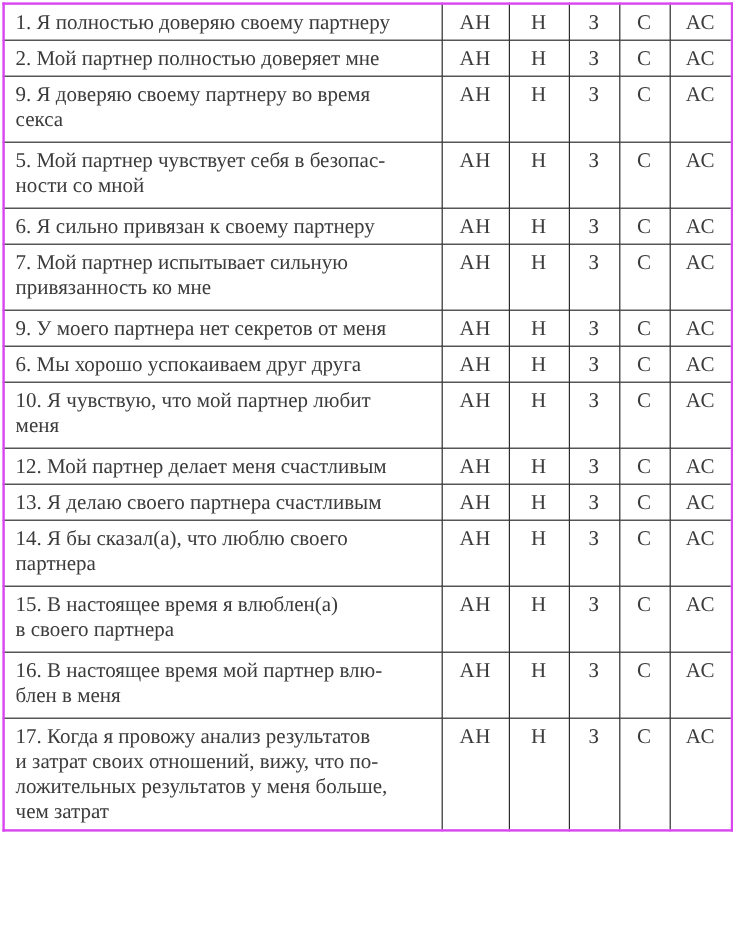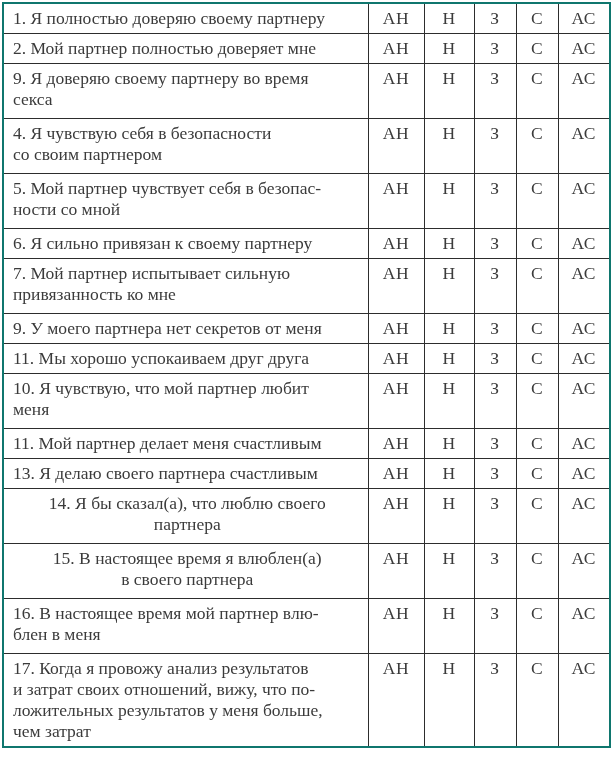--- a/index.html
+++ b/index.html
@@ -26,21 +26,21 @@
   }
   table.q-table td {
     border: 1px solid #2d2d2d;
     vertical-align: top;
     font-size: 17.5px;
     line-height: 21px;
     box-sizing: border-box;
     overflow: hidden;
   }
   
-  table.q-table { border: 2px solid #0f766e; }
+  table.q-table { border: 2px solid #d946ef; }
   td.statement {
     text-align: left;
     padding: 4px 6px 4px 9px;
     white-space: pre-line;
   }
   td.answer {
     text-align: center;
     padding: 4px 1px 4px 1px;
     letter-spacing: 0.5px;
   }
@@ -80,29 +80,20 @@
   <tr>
     <td class="statement" style="height: 55px;">9. Я доверяю своему партнеру во время
 секса</td>
     <td class="answer">АН</td>
     <td class="answer">Н</td>
     <td class="answer">З</td>
     <td class="answer">С</td>
     <td class="answer">АС</td>
   </tr>
 
-  <tr>
-    <td class="statement" style="height: 55px;">4. Я чувствую себя в безопасности
-со своим партнером</td>
-    <td class="answer">АН</td>
-    <td class="answer">Н</td>
-    <td class="answer">З</td>
-    <td class="answer">С</td>
-    <td class="answer">АС</td>
-  </tr>
 
   <tr>
     <td class="statement" style="height: 55px;">5. Мой партнер чувствует себя в безопас-
 ности со мной</td>
     <td class="answer">АН</td>
     <td class="answer">Н</td>
     <td class="answer">З</td>
     <td class="answer">С</td>
     <td class="answer">АС</td>
   </tr>
@@ -130,68 +121,68 @@
   <tr>
     <td class="statement" style="height: 30px;">9. У моего партнера нет секретов от меня</td>
     <td class="answer">АН</td>
     <td class="answer">Н</td>
     <td class="answer">З</td>
     <td class="answer">С</td>
     <td class="answer">АС</td>
   </tr>
 
   <tr>
-    <td class="statement" style="height: 30px;">11. Мы хорошо успокаиваем друг друга</td>
+    <td class="statement" style="height: 30px;">6. Мы хорошо успокаиваем друг друга</td>
     <td class="answer">АН</td>
     <td class="answer">Н</td>
     <td class="answer">З</td>
     <td class="answer">С</td>
     <td class="answer">АС</td>
   </tr>
 
   <tr>
     <td class="statement" style="height: 55px;">10. Я чувствую, что мой партнер любит
 меня</td>
     <td class="answer">АН</td>
     <td class="answer">Н</td>
     <td class="answer">З</td>
     <td class="answer">С</td>
     <td class="answer">АС</td>
   </tr>
 
   <tr>
-    <td class="statement" style="height: 30px;">11. Мой партнер делает меня счастливым</td>
+    <td class="statement" style="height: 30px;">12. Мой партнер делает меня счастливым</td>
     <td class="answer">АН</td>
     <td class="answer">Н</td>
     <td class="answer">З</td>
     <td class="answer">С</td>
     <td class="answer">АС</td>
   </tr>
 
   <tr>
     <td class="statement" style="height: 30px;">13. Я делаю своего партнера счастливым</td>
     <td class="answer">АН</td>
     <td class="answer">Н</td>
     <td class="answer">З</td>
     <td class="answer">С</td>
     <td class="answer">АС</td>
   </tr>
 
   <tr>
-    <td class="statement" style="height: 55px; text-align: center;">14. Я бы сказал(а), что люблю своего
+    <td class="statement" style="height: 55px;">14. Я бы сказал(а), что люблю своего
 партнера</td>
     <td class="answer">АН</td>
     <td class="answer">Н</td>
     <td class="answer">З</td>
     <td class="answer">С</td>
     <td class="answer">АС</td>
   </tr>
 
   <tr>
-    <td class="statement" style="height: 55px; text-align: center;">15. В настоящее время я влюблен(а)
+    <td class="statement" style="height: 55px;">15. В настоящее время я влюблен(а)
 в своего партнера</td>
     <td class="answer">АН</td>
     <td class="answer">Н</td>
     <td class="answer">З</td>
     <td class="answer">С</td>
     <td class="answer">АС</td>
   </tr>
 
   <tr>
     <td class="statement" style="height: 55px; margin-left: 16px;">16. В настоящее время мой партнер влю-

